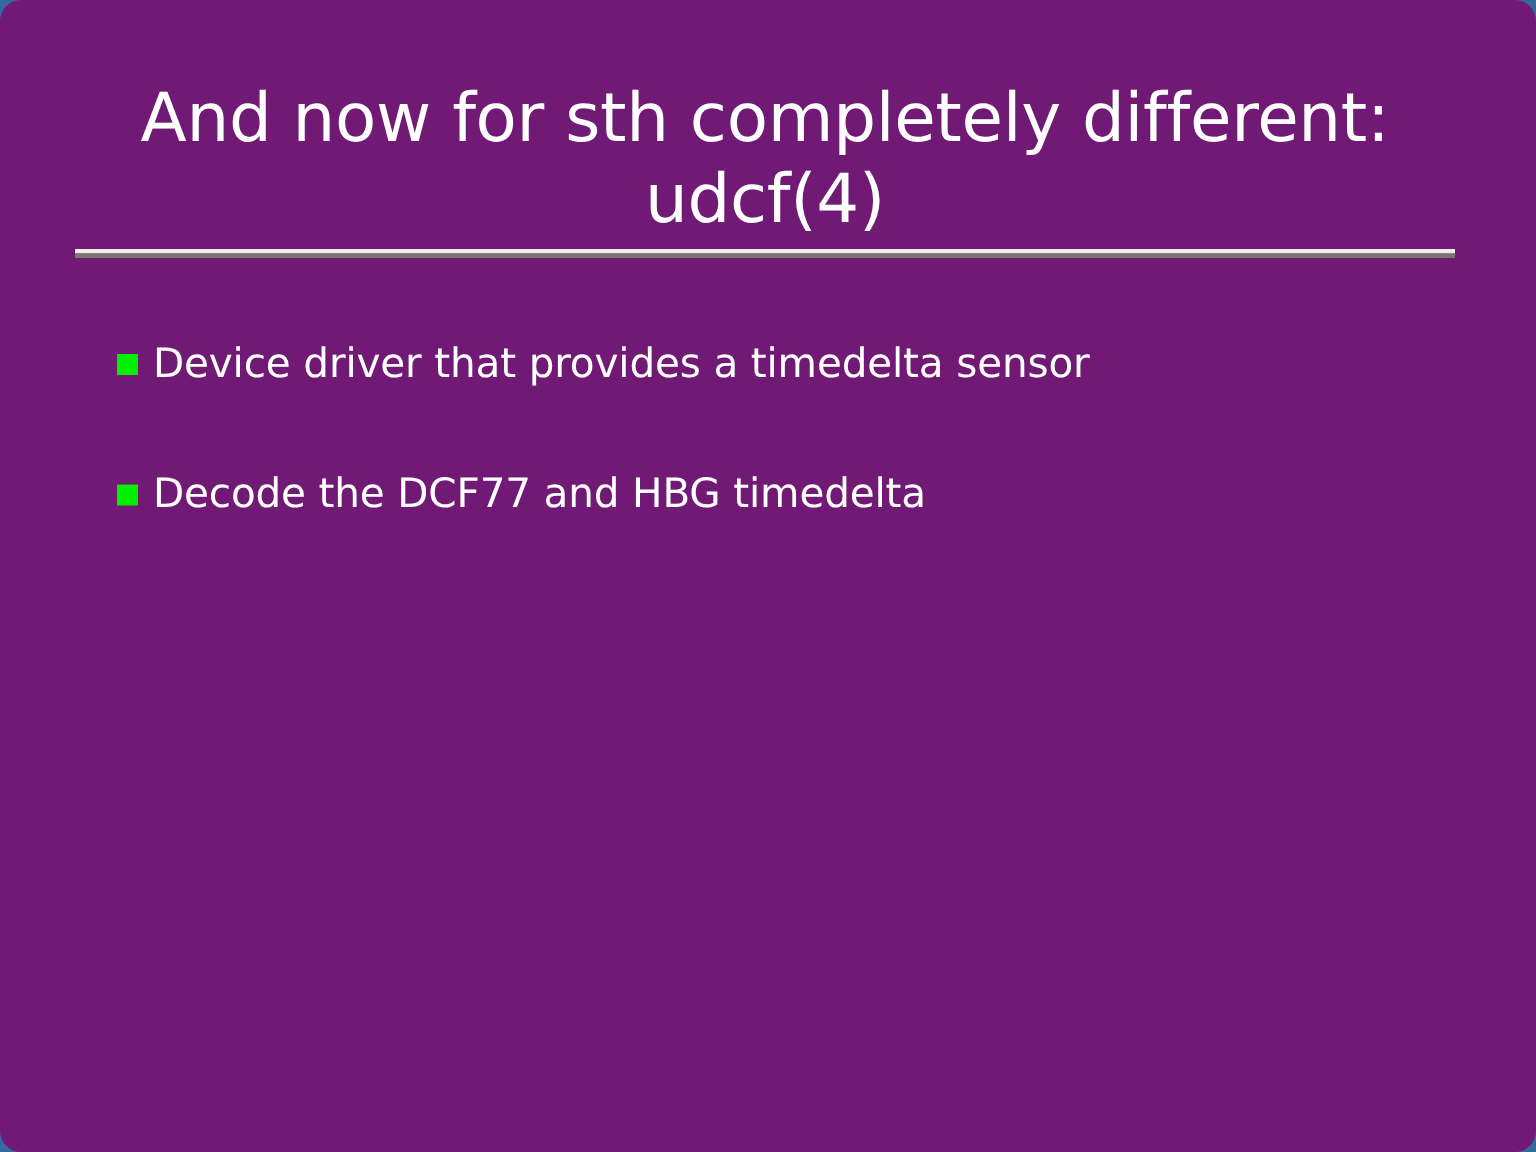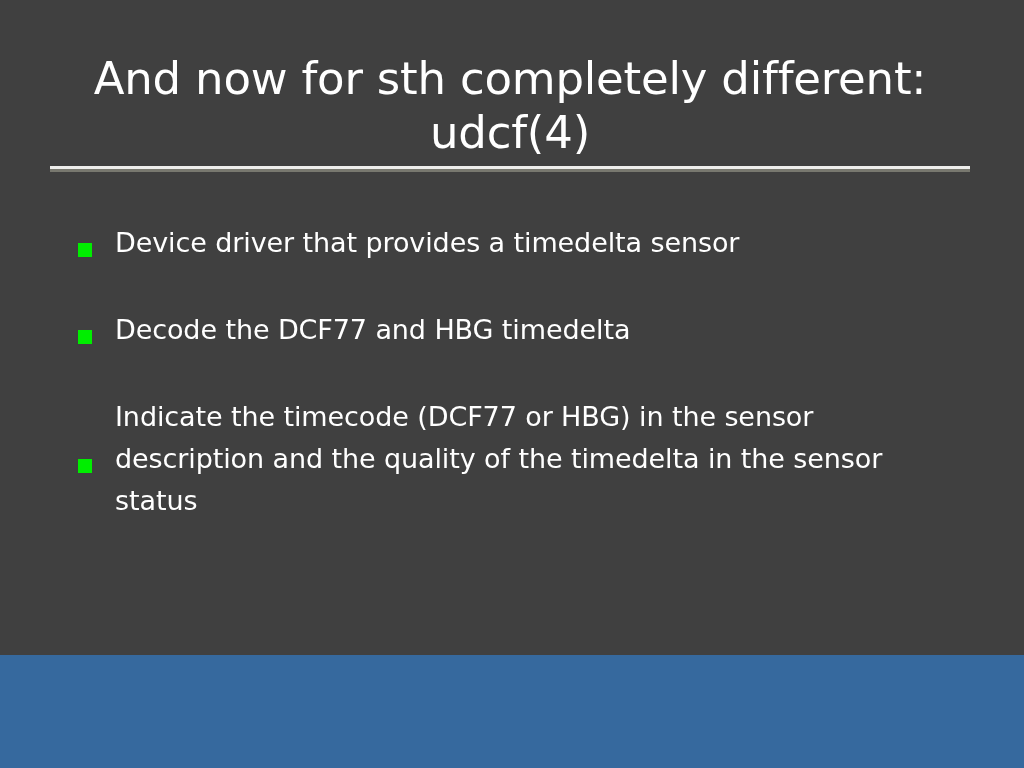--- a/index.html
+++ b/index.html
@@ -10,23 +10,24 @@
     width: 1024px;
     height: 768px;
     overflow: hidden;
     background: #36699e;
     font-family: "DejaVu Sans", sans-serif;
   }
 
   .slide {
     position: relative;
     width: 1024px;
-    height: 655px;
-    background: #404040;
+    height: 768px;
+    background: #701a75;
     box-sizing: border-box;
+    border-radius: 14px;
   }
 
   
   .title-block {
     position: absolute;
     left: 50px;
     top: 52px;
     width: 920px;
     text-align: center;
   }
@@ -69,23 +70,22 @@
   
   .body-block {
     position: absolute;
     left: 78px;
     top: 222px;
     width: 880px;
   }
   .bullet-row {
     position: relative;
     display: flex;
-    align-items: center;
+    align-items: flex-start;
     margin-bottom: 45px;
-    gap: 13px;
   }
   .bullet-row:last-child {
     margin-bottom: 0;
   }
   .bullet-marker {
     flex: 0 0 auto;
     width: 14px;
     height: 14px;
     background: #00ee00;
     margin-top: 14px;
@@ -124,20 +124,16 @@
     <div class="bullet-row">
       <span class="bullet-marker"></span>
       <span class="bullet-text">Device driver that provides a timedelta sensor</span>
     </div>
 
     <div class="bullet-row">
       <span class="bullet-marker"></span>
       <span class="bullet-text">Decode the DCF77 and HBG timedelta</span>
     </div>
 
-    <div class="bullet-row wrap">
-      <span class="bullet-marker"></span>
-      <span class="bullet-text">Indicate the timecode (DCF77 or HBG) in the sensor description and the quality of the timedelta in the sensor status</span>
-    </div>
 
   </div>
 
 </div>
 
 </body></html>

